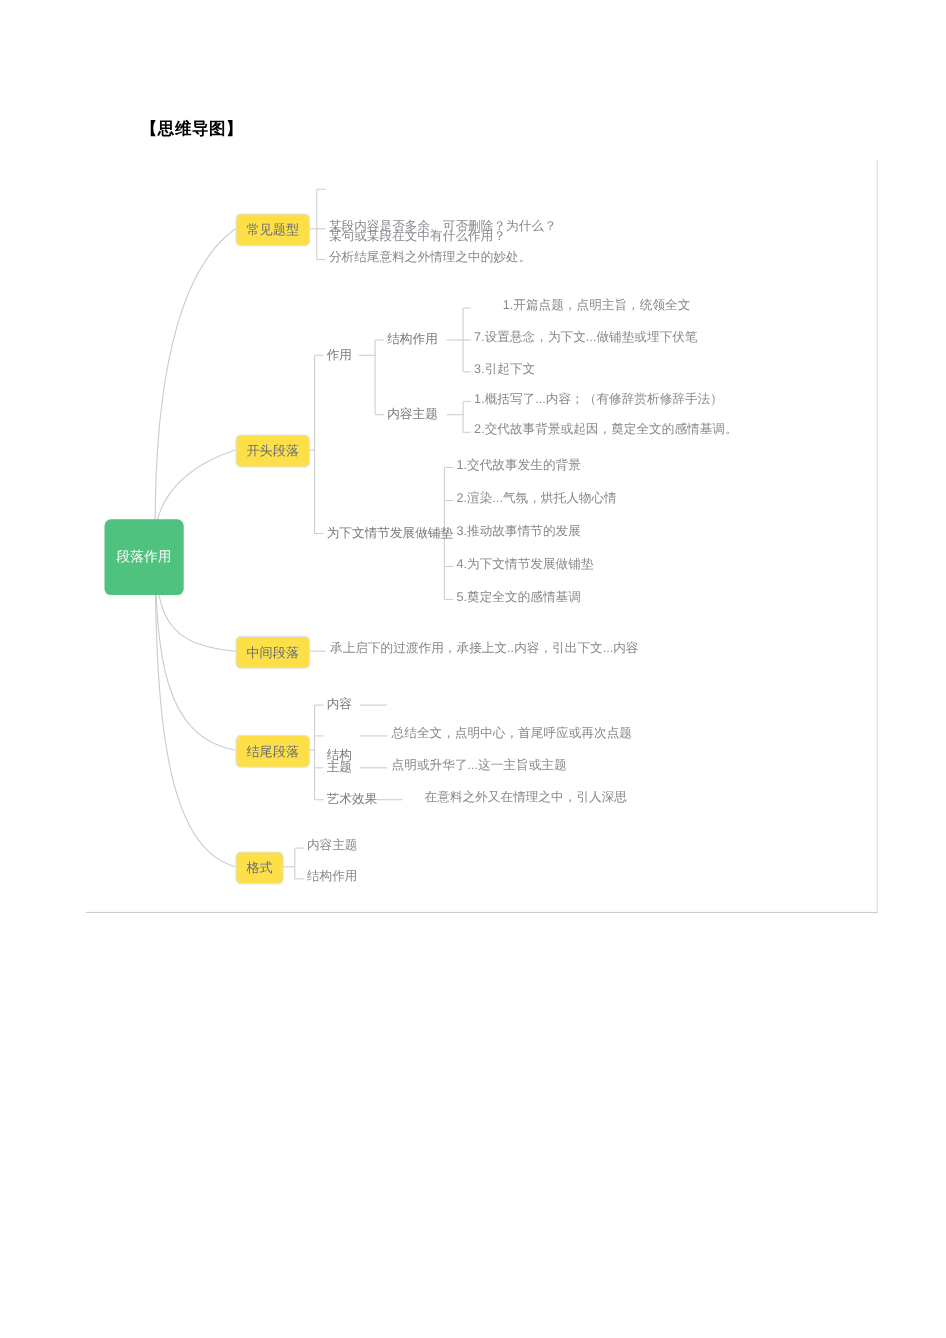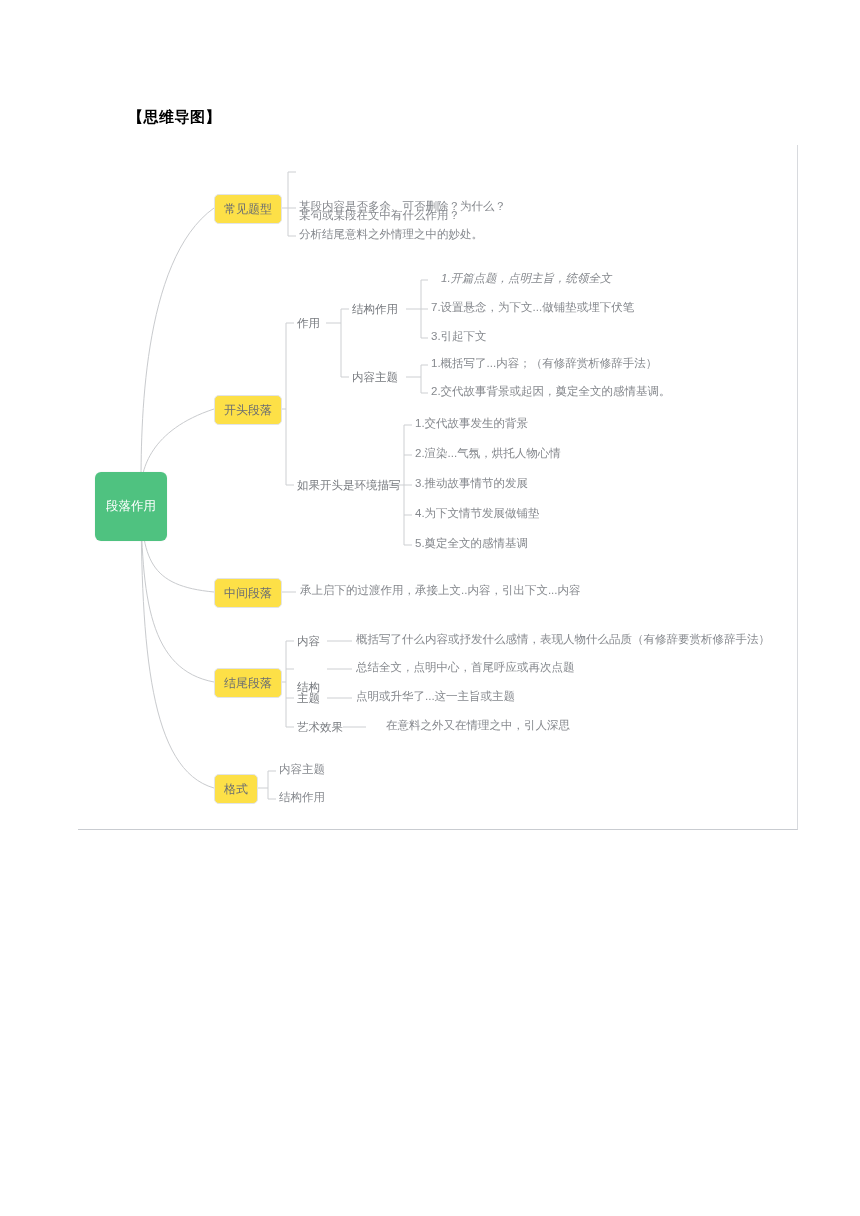--- a/index.html
+++ b/index.html
@@ -168,46 +168,45 @@
   <div class="node leaf" style="left:299px; top:201px;">某段内容是否多余、可否删除？为什么？</div>
   <div class="node leaf" style="left:299px; top:229px;">分析结尾意料之外情理之中的妙处。</div>
 
   <div class="node boxed" style="left:214px; top:395px;">
     <span>开头段落</span>
   </div>
 
   <div class="node plain lvl2" style="left:297px; top:316px;">作用</div>
 
   <div class="node plain lvl2" style="left:352px; top:302px;">结构作用</div>
-  <div class="node leaf" style="left:441px; top:273px;font-style:italic;">1.开篇点题，点明主旨，统领全文</div>
+  <div class="node leaf" style="left:457px; top:273px;">1.开篇点题，点明主旨，统领全文</div>
   <div class="node leaf" style="left:431px; top:302px;">7.设置悬念，为下文...做铺垫或埋下伏笔</div>
   <div class="node leaf" style="left:431px; top:331px;">3.引起下文</div>
 
   <div class="node plain lvl2" style="left:352px; top:370px;">内容主题</div>
   <div class="node leaf" style="left:431px; top:358px;">1.概括写了...内容；（有修辞赏析修辞手法）</div>
   <div class="node leaf" style="left:431px; top:386px;">2.交代故事背景或起因，奠定全文的感情基调。</div>
 
-  <div class="node plain lvl2" style="left:297px; top:478px;">如果开头是环境描写</div>
+  <div class="node plain lvl2" style="left:297px; top:478px;">为下文情节发展做铺垫</div>
   <div class="node leaf" style="left:415px; top:418px;">1.交代故事发生的背景</div>
   <div class="node leaf" style="left:415px; top:448px;">2.渲染...气氛，烘托人物心情</div>
   <div class="node leaf" style="left:415px; top:478px;">3.推动故事情节的发展</div>
   <div class="node leaf" style="left:415px; top:508px;">4.为下文情节发展做铺垫</div>
   <div class="node leaf" style="left:415px; top:538px;">5.奠定全文的感情基调</div>
 
   <div class="node boxed" style="left:214px; top:578px;">
     <span>中间段落</span>
   </div>
   <div class="node leaf" style="left:300px; top:585px;">承上启下的过渡作用，承接上文..内容，引出下文...内容</div>
 
   <div class="node boxed" style="left:214px; top:668px;">
     <span>结尾段落</span>
   </div>
 
   <div class="node plain lvl2" style="left:297px; top:634px;">内容</div>
-  <div class="node leaf" style="left:356px; top:634px;">概括写了什么内容或抒发什么感情，表现人物什么品质（有修辞要赏析修辞手法）</div>
 
   <div class="node plain lvl2" style="left:297px; top:680px;">结构</div>
   <div class="node leaf" style="left:356px; top:662px;">总结全文，点明中心，首尾呼应或再次点题</div>
 
   <div class="node plain lvl2" style="left:297px; top:691px;">主题</div>
   <div class="node leaf" style="left:356px; top:691px;">点明或升华了...这一主旨或主题</div>
 
   <div class="node plain lvl2" style="left:297px; top:720px;">艺术效果</div>
   <div class="node leaf" style="left:386px; top:720px;">在意料之外又在情理之中，引人深思</div>
 

